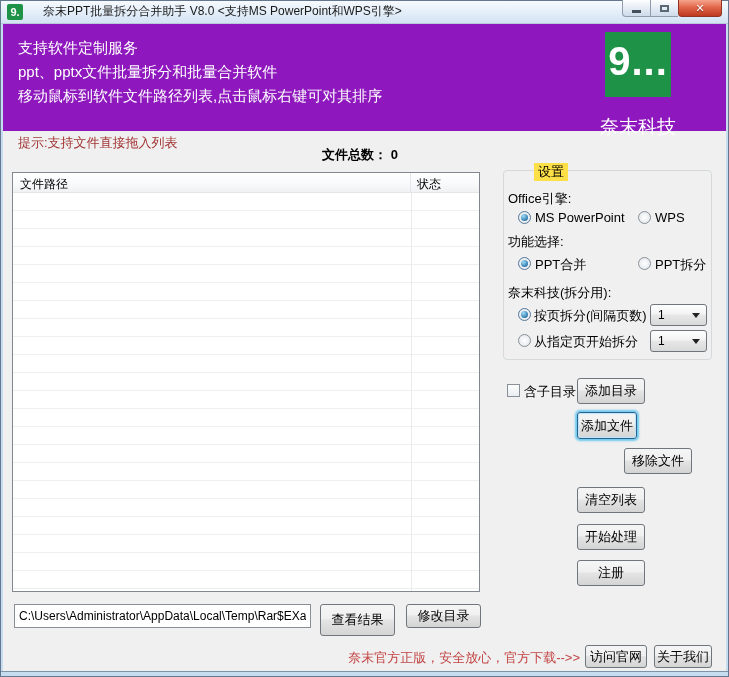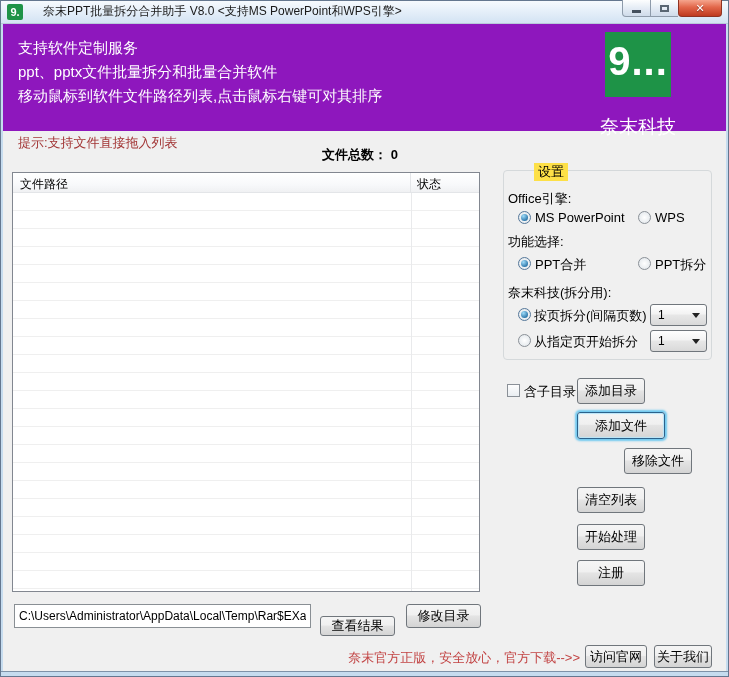--- a/index.html
+++ b/index.html
@@ -140,28 +140,28 @@
   <div class="radio" style="left:518px;top:334px;"></div>
   <div class="radio-label" style="left:534px;top:333px;">从指定页开始拆分</div>
   <div class="dropdown" style="left:650px;top:330px;">
     <span>1</span>
     <span class="dd-arrow"></span>
   </div>
 
   <div class="checkbox"></div>
   <div class="checkbox-label">含子目录</div>
   <div class="btn" style="left:577px;top:378px;width:68px;height:26px;">添加目录</div>
-  <div class="btn focused" style="left:577px;top:412px;width:88px;height:27px;">添加文件</div>
+  <div class="btn focused" style="left:577px;top:412px;width:60px;height:27px;">添加文件</div>
   <div class="btn" style="left:577px;top:448px;width:68px;height:26px;margin-left:47px;">移除文件</div>
   <div class="btn" style="left:577px;top:487px;width:68px;height:26px;">清空列表</div>
   <div class="btn" style="left:577px;top:524px;width:68px;height:26px;">开始处理</div>
   <div class="btn" style="left:577px;top:560px;width:68px;height:26px;">注册</div>
 
   <input class="path-input" value="C:\Users\Administrator\AppData\Local\Temp\Rar$EXa" style="">
-  <div class="btn" style="left:320px;top:604px;width:75px;height:20px;margin-top:12px;">查看结果</div>
+  <div class="btn" style="left:320px;top:604px;width:75px;height:32px;">查看结果</div>
   <div class="btn" style="left:406px;top:604px;width:75px;height:24px;">修改目录</div>
 
   <div class="promo">奈末官方正版，安全放心，官方下载--&gt;&gt;</div>
   <div class="btn" style="left:585px;top:645px;width:62px;height:23px;">访问官网</div>
   <div class="btn" style="left:654px;top:645px;width:58px;height:23px;">关于我们</div>
 
   <div class="frame"></div>
 </div>
 
 </body></html>

